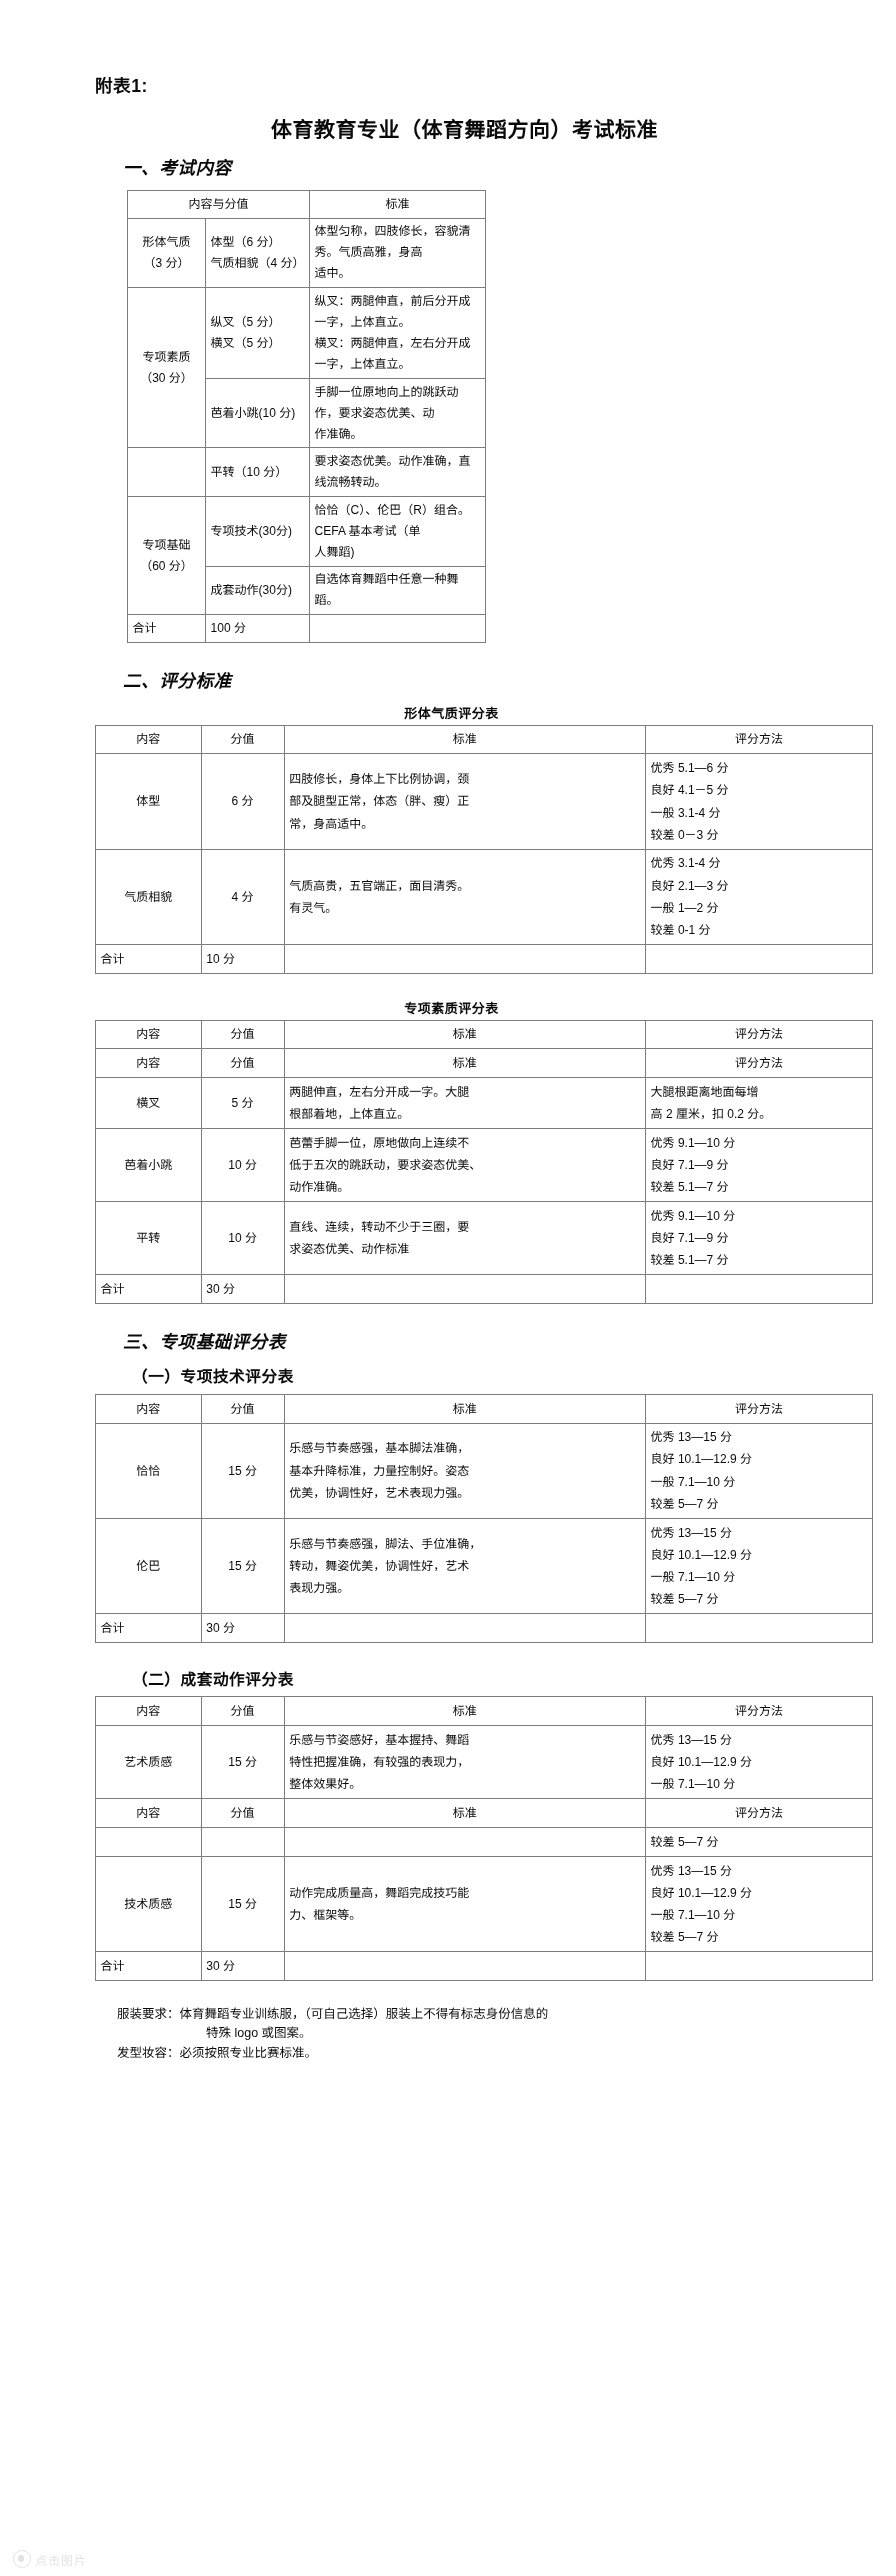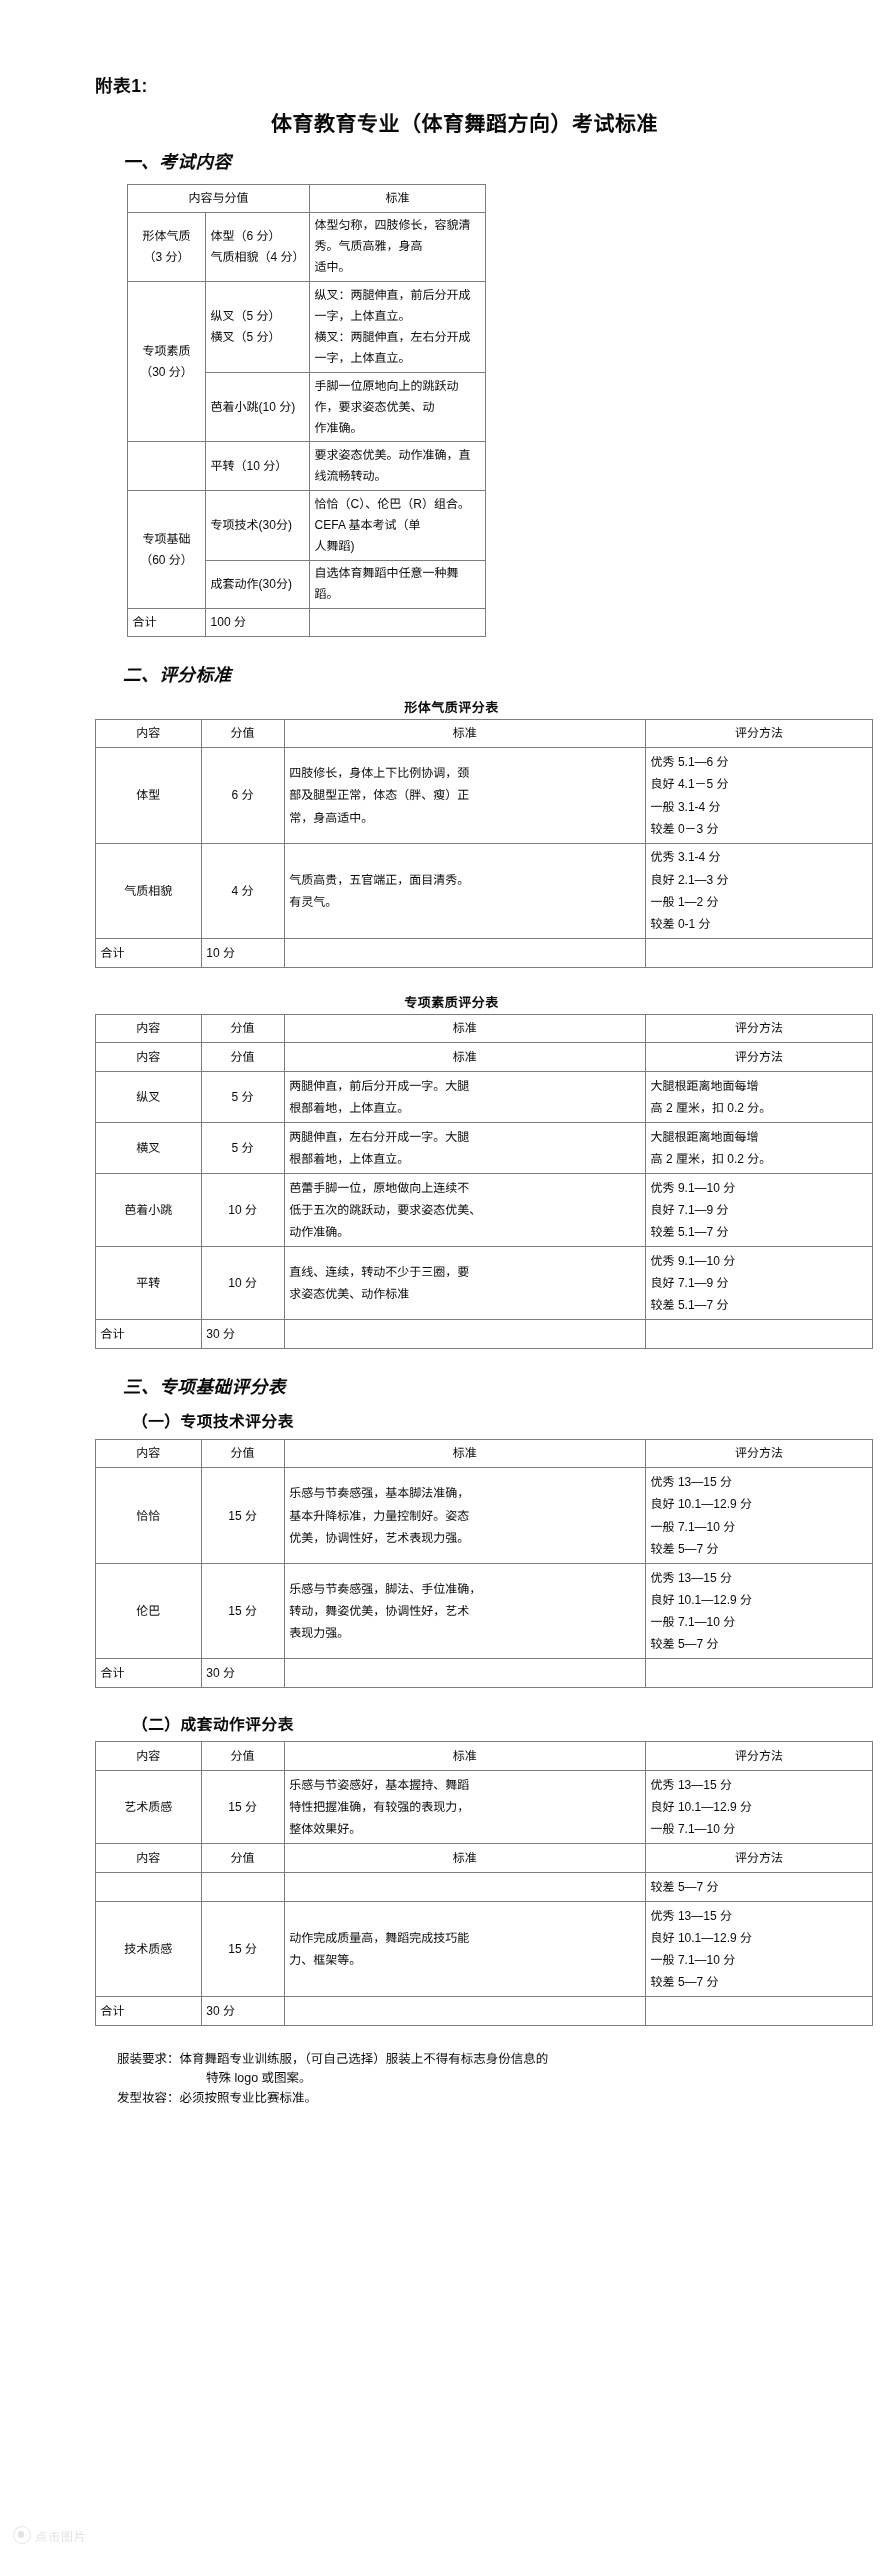--- a/index.html
+++ b/index.html
@@ -19,21 +19,21 @@
     padding: 72px 89px 0 95px;
     box-sizing: border-box;
     width: 897px;
   }
 
   
   .attach-label {
     font-size: 17.6px;
     font-weight: bold;
     letter-spacing: 0.5px;
-    margin: 0 0 10px 0;
+    margin: 0 0 16px 0;
   }
   .doc-title {
     font-size: 21px;
     font-weight: bold;
     text-align: center;
     letter-spacing: 0.5px;
     margin: 0 0 11px 0;
     padding-left: 26px;
   }
   .section-h {
@@ -92,21 +92,21 @@
     margin: 3.7px 0 0 0;
     padding-left: 22px;
   }
   .notes .nline { display: block; white-space: pre-wrap; }
   .notes .nindent { padding-left: 89px; display: block; }
 
   
   .watermark {
     position: absolute;
     left: 13px;
-    bottom: 32px;
+    bottom: 8px;
     display: flex;
     align-items: center;
     gap: 4.6px;
     opacity: 0.30;
     font-size: 12px;
     color: #9aa0a6;
     letter-spacing: 0.9px;
     user-select: none;
   }
   .watermark .wm-circle {
@@ -262,28 +262,20 @@
           <td class="ctr">标准</td>
           <td class="ctr">评分方法</td>
         </tr>
         <tr>
           <td class="ctr">内容</td>
           <td class="ctr">分值</td>
           <td class="ctr">标准</td>
           <td class="ctr">评分方法</td>
         </tr>
         <tr>
-          <td class="ctr">纵叉</td>
-          <td class="ctr">5 分</td>
-          <td style="white-space:pre-line">两腿伸直，前后分开成一字。大腿
-根部着地，上体直立。</td>
-          <td style="white-space:pre-line">大腿根距离地面每增
-高 2 厘米，扣 0.2 分。</td>
-        </tr>
-        <tr>
           <td class="ctr">横叉</td>
           <td class="ctr">5 分</td>
           <td style="white-space:pre-line">两腿伸直，左右分开成一字。大腿
 根部着地，上体直立。</td>
           <td style="white-space:pre-line">大腿根距离地面每增
 高 2 厘米，扣 0.2 分。</td>
         </tr>
         <tr>
           <td class="ctr">芭着小跳</td>
           <td class="ctr">10 分</td>

